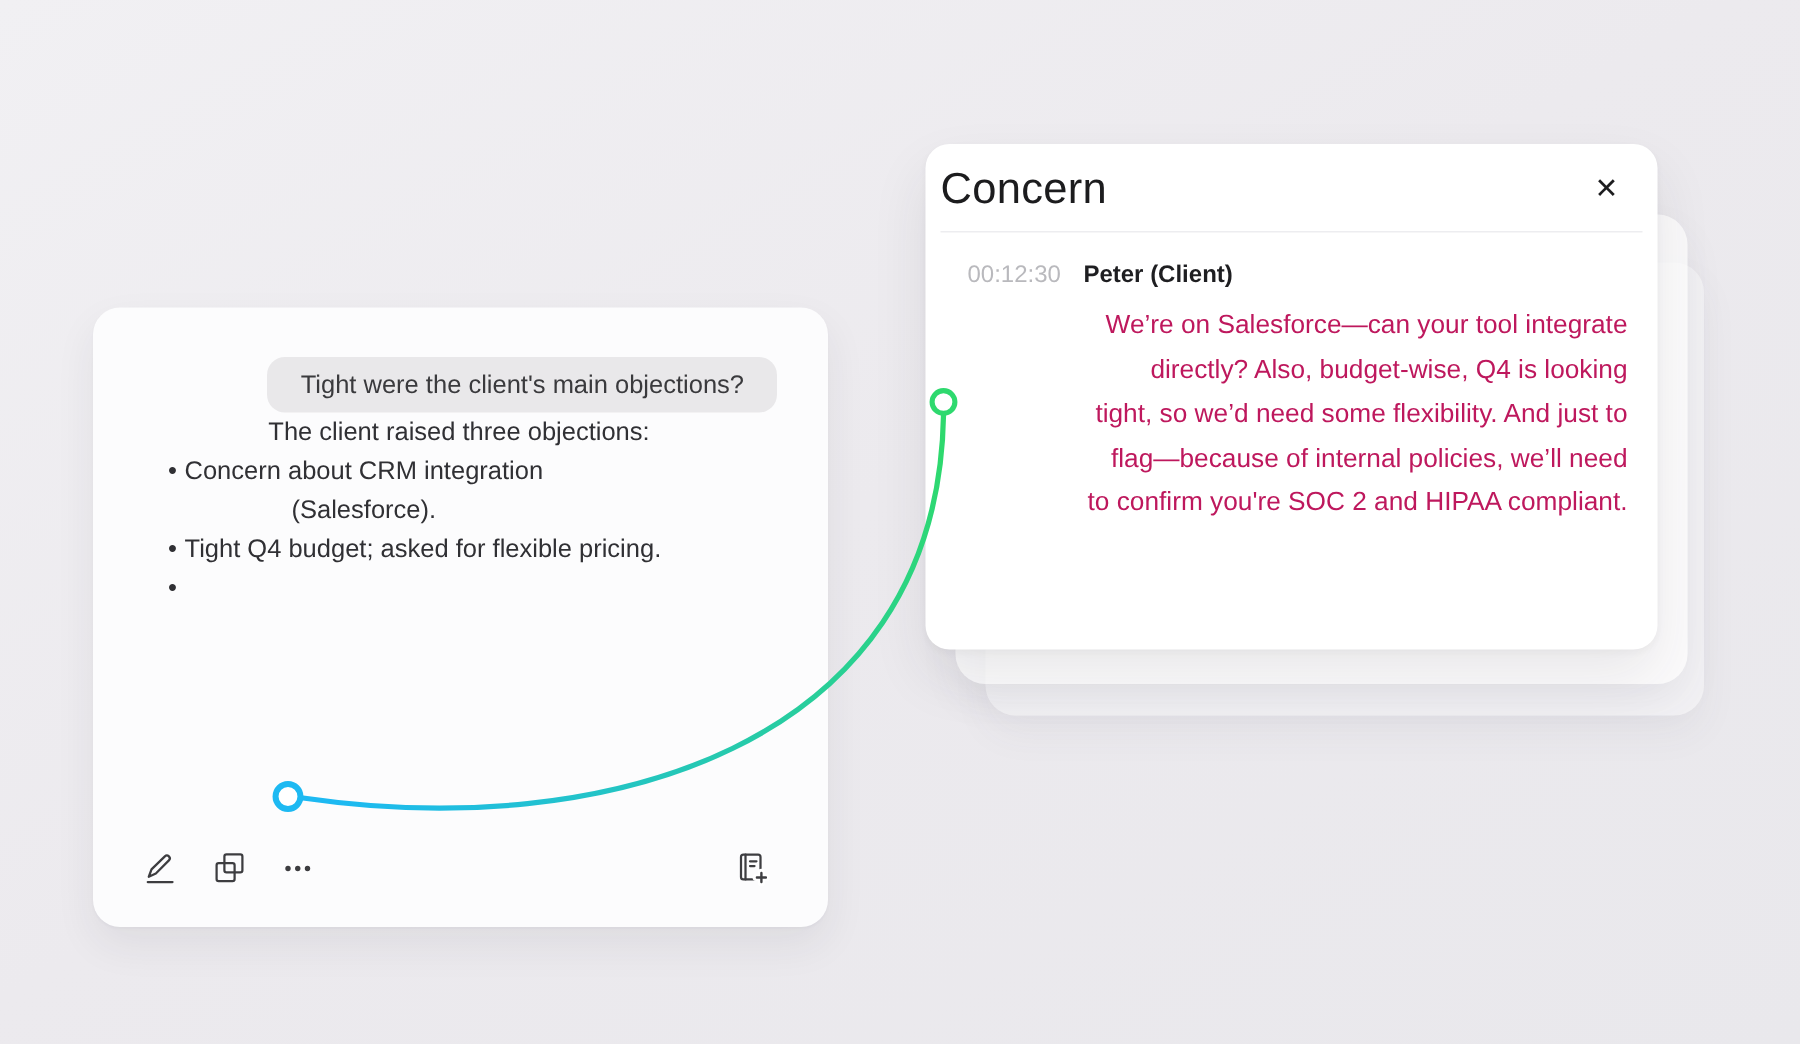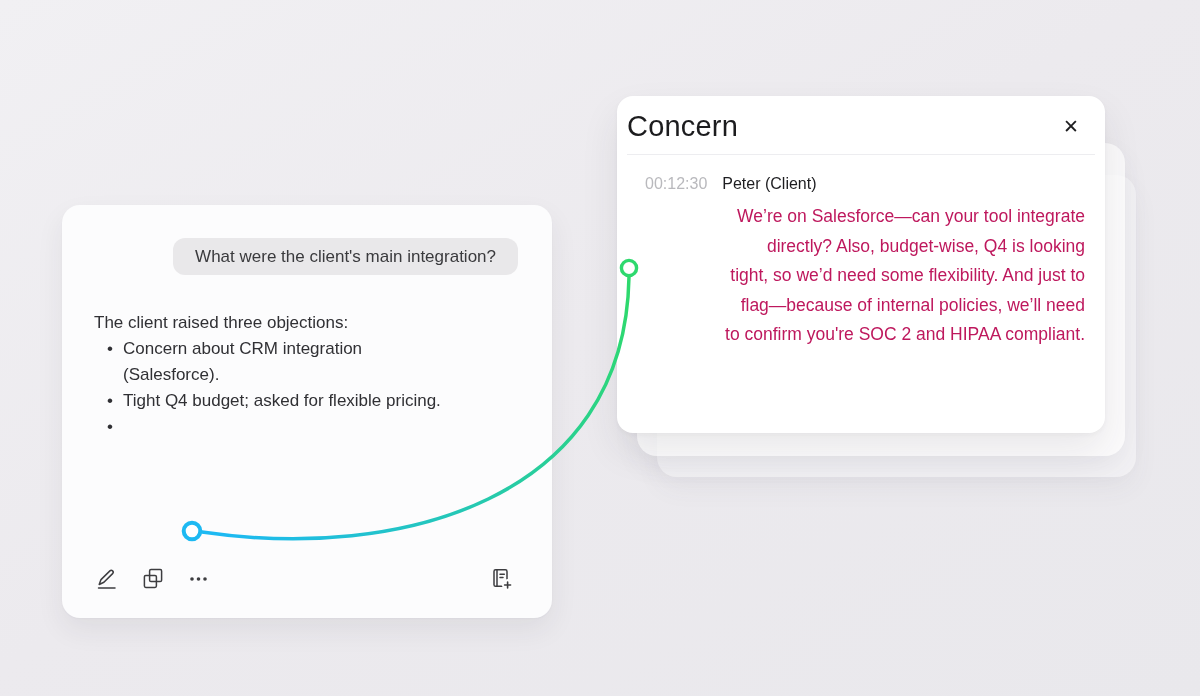--- a/index.html
+++ b/index.html
@@ -17,21 +17,21 @@
   .stack2{left:637px;top:143px;width:488px;height:313px;border-radius:20px;
     background:rgba(255,255,255,.72);box-shadow:0 12px 28px rgba(70,70,95,.06);}
 
   
   .answer{left:62px;top:205px;width:490px;height:413px;border-radius:18px;
     background:var(--card-bg,#fcfcfd);
     box-shadow:0 1px 2px rgba(40,40,60,.03),0 12px 28px rgba(40,40,60,.07);
     display:flex;flex-direction:column;padding:33px 34px 26px 32px;}
   .chip{align-self:flex-end;background:var(--chip-bg,#e9e8ea);border-radius:12px;
     height:37px;line-height:37px;padding:0 22px;font-size:17px;color:#3a3a3d;white-space:nowrap;}
-  .answer-body{margin-top:35px;font-size:17px;line-height:26px;color:#303034;}
+  .answer-body{font-size:17px;line-height:26px;color:#303034;text-align:center;}
   .pre{white-space:pre-line;}
   .answer-body p{margin:0;}
   .bullet{display:flex;}
   .bullet .dot{width:16px;margin-left:13px;flex:none;}
   .badge{display:inline-flex;align-items:center;justify-content:center;
     width:19px;height:19px;border-radius:50%;background:var(--badge-bg,#e6e5e8);
     color:#8c8c91;font-size:11.5px;margin-left:7px;vertical-align:-4px;cursor:pointer;}
   .toolbar{margin-top:auto;display:flex;align-items:center;gap:20px;}
   .icon-btn{width:26px;height:26px;display:flex;align-items:center;justify-content:center;
     background:none;border:0;padding:0;cursor:pointer;}
@@ -45,35 +45,35 @@
     box-shadow:0 2px 5px rgba(40,40,60,.04),0 18px 38px rgba(40,40,60,.09);}
   .src-header{display:flex;align-items:center;justify-content:space-between;
     padding:10px 22px 8px 10px;}
   .src-title{margin:0;font-size:29px;line-height:40px;font-weight:400;color:#1c1c1e;letter-spacing:.2px;}
   .close-btn{background:none;border:0;padding:2px 4px;cursor:pointer;
     font-size:19px;line-height:1;color:#1d1d1f;font-family:inherit;}
   .divider{height:1px;background:#ededf0;margin:0 10px;}
   .src-content{padding:19px 20px 0 28px;text-align:right;}
   .meta{display:flex;gap:15px;font-size:16px;line-height:19px;margin-bottom:9px;}
   .ts{color:#b9b9bd;}
-  .speaker{color:#1e1e21;font-weight:400;}
+  .speaker{color:#1e1e21;font-weight:700;}
   .src-body{margin:0;font-size:17.5px;line-height:29.5px;color:#be185d;}
 
   
   .connector{position:absolute;left:0;top:0;pointer-events:none;z-index:5;}
 </style>
 </head>
 <body>
 
 <div class="card stack3"></div>
 <div class="card stack2"></div>
 
 <div class="card answer">
   <div class="chip">
-    <span>What were the client's main integration?</span>
+    <span>Tight were the client's main objections?</span>
   </div>
   <div class="answer-body">
     <p>The client raised three objections:</p>
     <div class="bullet">
       <span class="dot">•</span>
       <span class="pre">Concern about CRM integration
 (Salesforce).</span>
     </div>
     <div class="bullet">
       <span class="dot">•</span>

